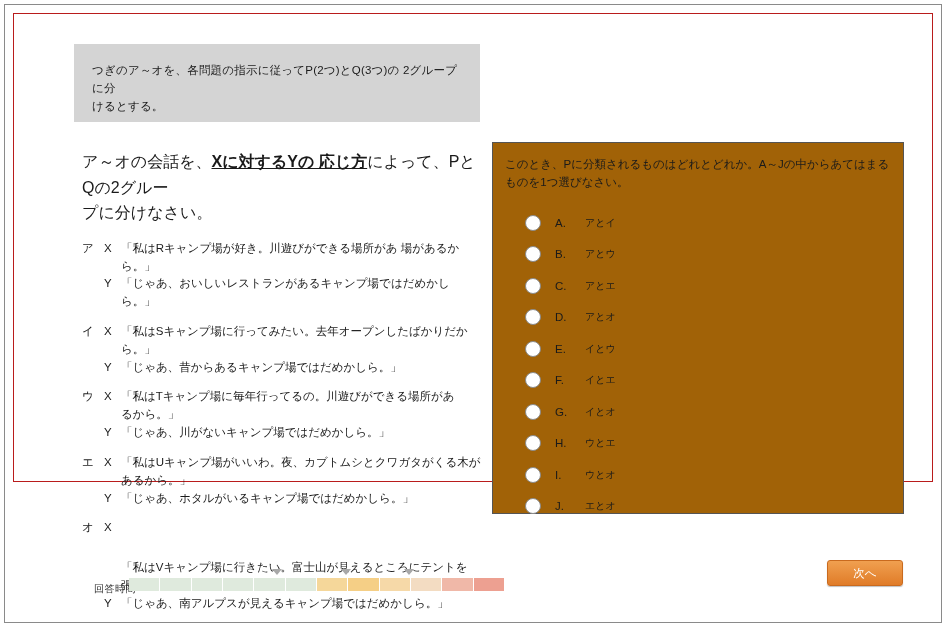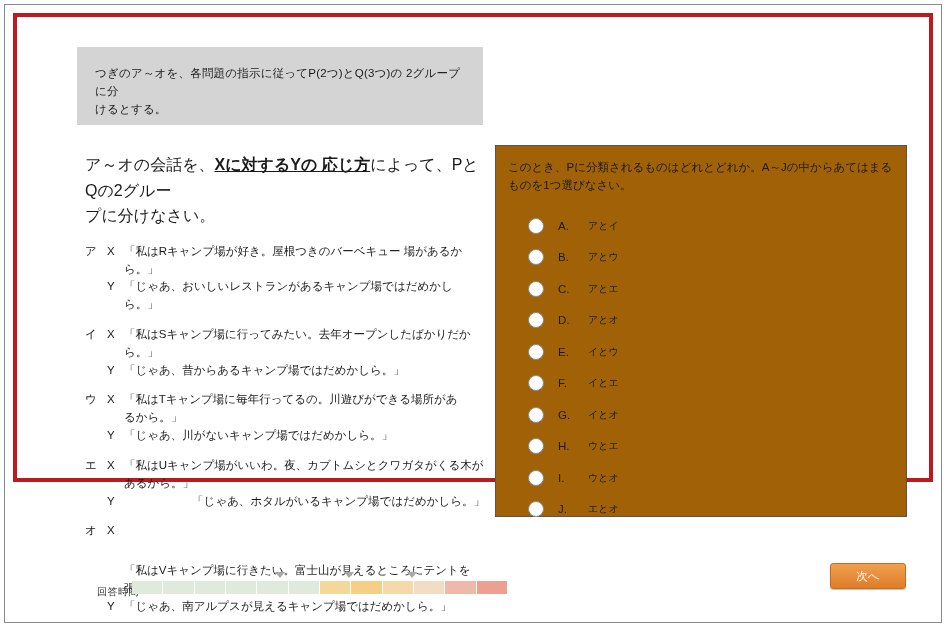--- a/index.html
+++ b/index.html
@@ -30,21 +30,21 @@
     border: 1px solid #8a8a8a;
     background: #ffffff;
   }
   .inner-frame {
     position: absolute;
     left: 8px;
     top: 8px;
     width: 920px;
     height: 469px;
     box-sizing: border-box;
-    border: 4px solid #b91c1c;
+    border: 1px solid #b91c1c;
     background: #ffffff;
   }
 
   
   .instruction-banner {
     position: absolute;
     left: 60px;
     top: 30px;
     width: 406px;
     height: 78px;
@@ -236,21 +236,21 @@
 
       <div class="left-col">
         <div class="left-intro"><span>ア～オの会話を、</span><span class="emph">Xに対するYの 応じ方</span><span style="white-space:pre-line;">によって、PとQの2グルー
 プに分けなさい。</span></div>
 
         <div class="qitem">
           <div class="qlabel">ア</div>
           <div class="qlines">
             <div class="qline">
               <div class="speaker">X</div>
-              <div class="utterance" style="white-space:pre-line;">「私はRキャンプ場が好き。屋根つきのバーベキュー 場があるか
+              <div class="utterance" style="white-space:pre-line;">「私はRキャンプ場が好き。川遊びができる場所があ 場があるか
 ら。」</div>
             </div>
             <div class="qline">
               <div class="speaker">Y</div>
               <div class="utterance" style="white-space:pre-line;">「じゃあ、おいしいレストランがあるキャンプ場ではだめかしら。」</div>
             </div>
           </div>
         </div>
 
         <div class="qitem">
@@ -286,21 +286,21 @@
         <div class="qitem">
           <div class="qlabel">エ</div>
           <div class="qlines">
             <div class="qline">
               <div class="speaker">X</div>
               <div class="utterance" style="white-space:pre-line;">「私はUキャンプ場がいいわ。夜、カブトムシとクワガタがくる木が
 あるから。」</div>
             </div>
             <div class="qline">
               <div class="speaker">Y</div>
-              <div class="utterance" style="white-space:pre-line;text-align:right;">「じゃあ、ホタルがいるキャンプ場ではだめかしら。」</div>
+              <div class="utterance" style="white-space:pre-line;">「じゃあ、ホタルがいるキャンプ場ではだめかしら。」</div>
             </div>
           </div>
         </div>
 
         <div class="qitem">
           <div class="qlabel">オ</div>
           <div class="qlines">
             <div class="qline">
               <div class="speaker">X</div>
               <div class="utterance" style="white-space:pre-line;margin-top:40px;">「私はVキャンプ場に行きたい。富士山が見えるところにテントを

